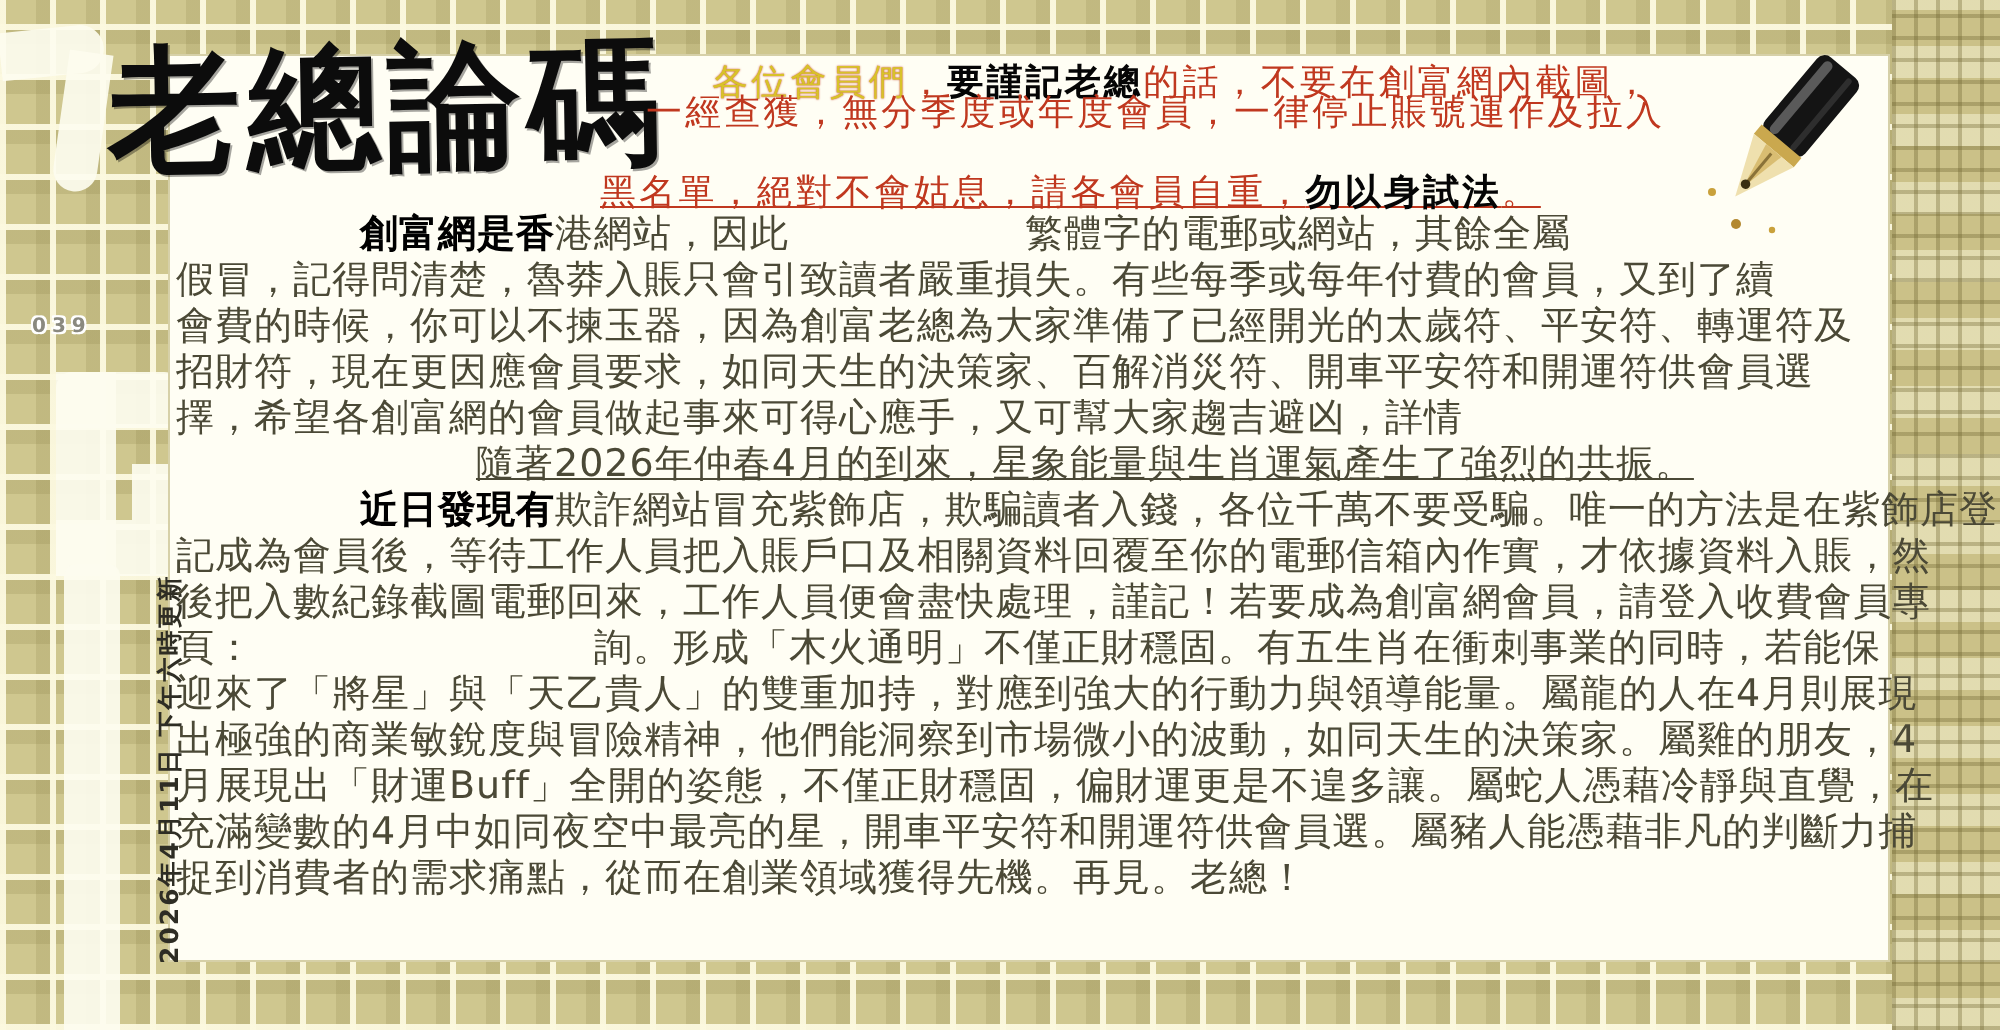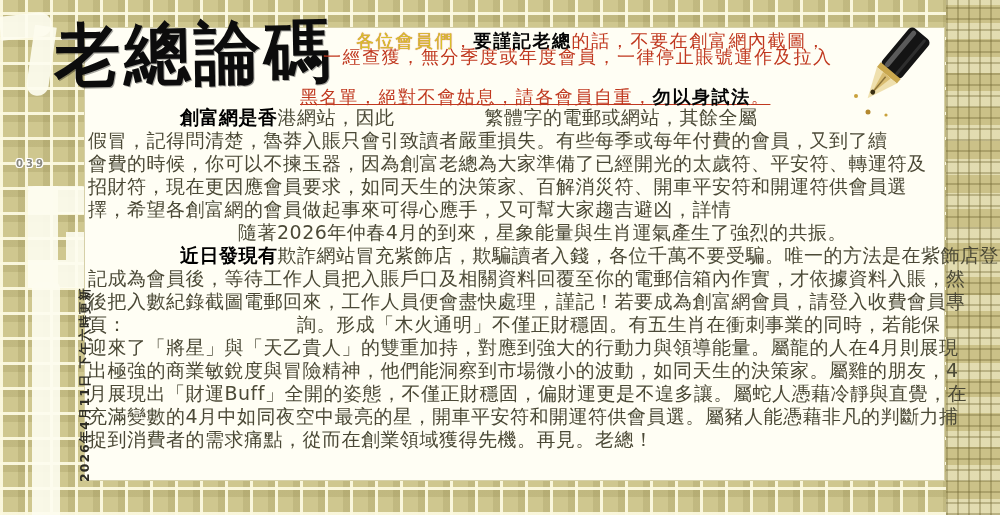--- a/index.html
+++ b/index.html
@@ -65,22 +65,22 @@
 
   .pen{position:absolute;left:842px;top:20px;width:96px;height:100px;}
 
   .body-text{position:absolute;left:88px;top:106px;width:856px;}
   .bline{
     height:23px;line-height:23px;white-space:nowrap;
     font-size:19px;letter-spacing:.5px;color:#4b4936;
   }
   .bline .b{font-weight:bold;color:#000;}
   .ind-lead{margin-left:92px;}
-  .ind-mid{margin-left:150px;}
-  .gap-right{margin-left:90px;}
+  .ind-mid{margin-left:150px;text-decoration:underline;}
+  .gap-right{margin-left:118px;}
   .gap-page{margin-left:170px;}
 </style>
 </head>
 <body>
 
 <div id="canvas">
 
   <div class="right-strip"></div>
 
   <div class="wm wm-hook-h"></div>

